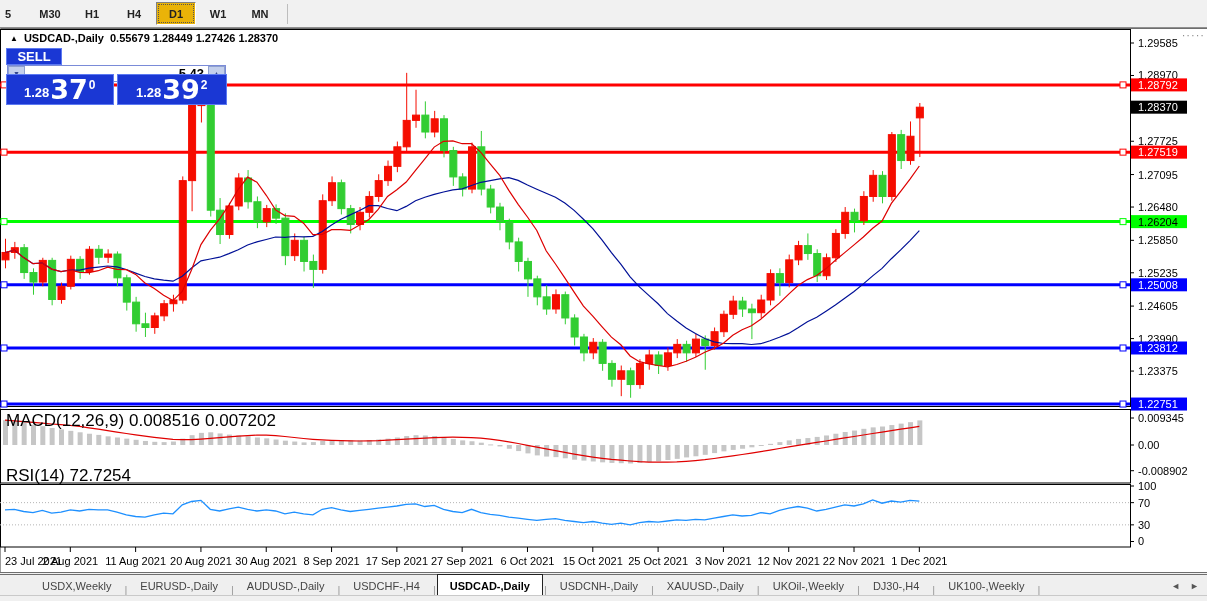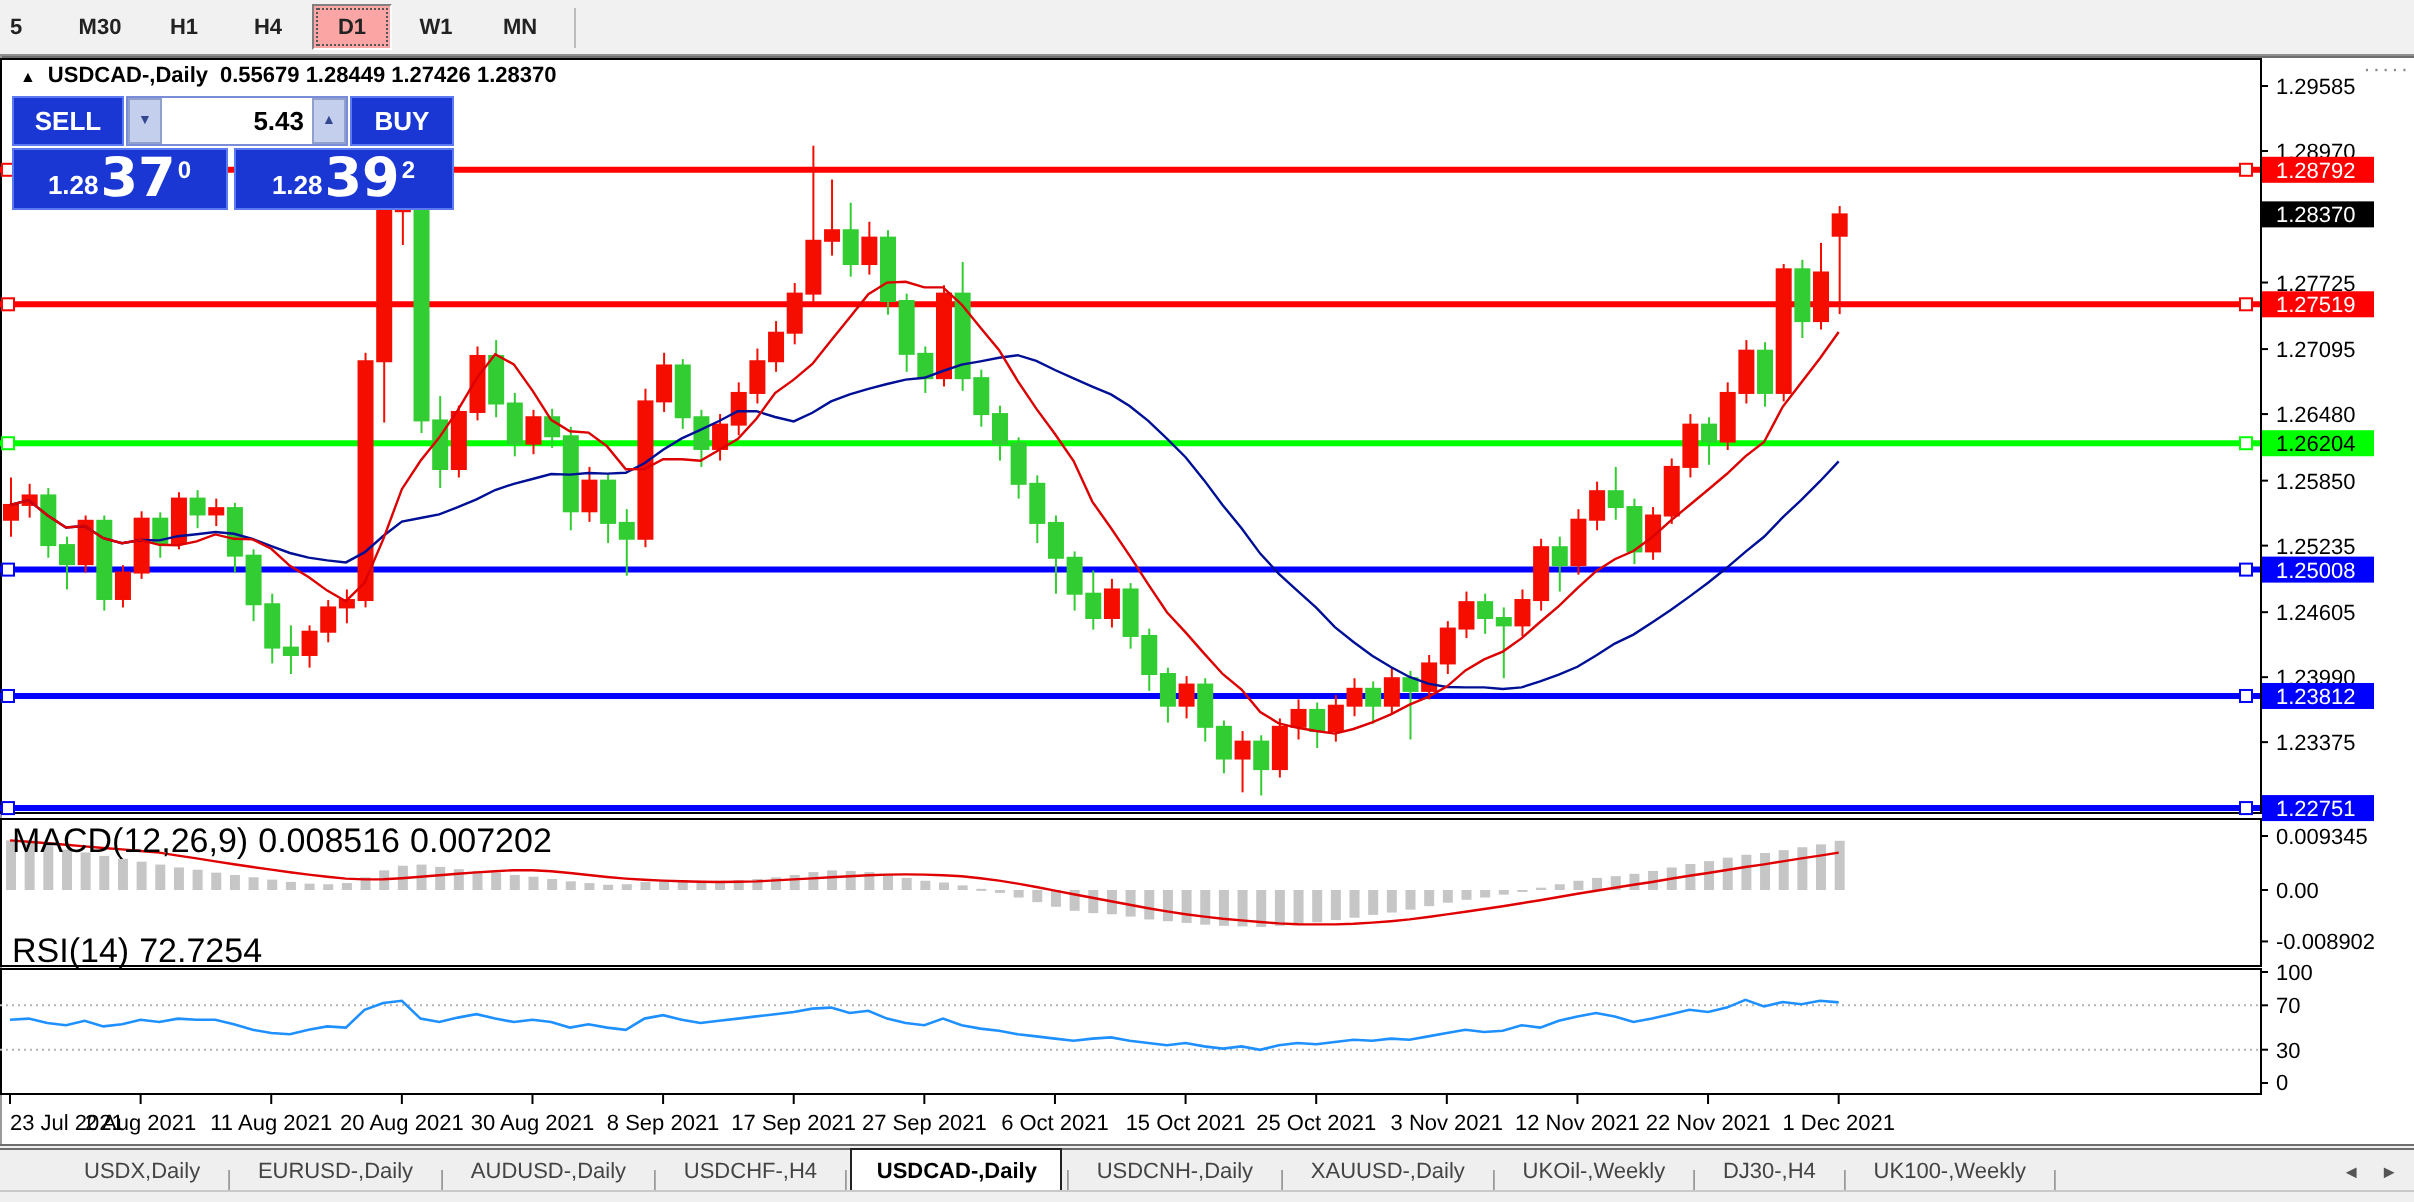--- a/index.html
+++ b/index.html
@@ -2,33 +2,33 @@
 <html><head>
 <meta charset="utf-8">
 <style>
   html,body{margin:0;padding:0;background:#f0f0f0;width:1207px;height:601px;overflow:hidden;
     font-family:"Liberation Sans",sans-serif;-webkit-font-smoothing:antialiased;}
   
   #toolbar{position:absolute;left:0;top:0;width:1207px;height:27px;background:#f1f1f1;
     border-bottom:1px solid #8f8f8f;display:flex;align-items:center;overflow:hidden;}
   .tf-btn{height:21px;min-width:28px;padding:0 5px;margin:0 1px;display:flex;align-items:center;justify-content:center;
     font-size:11px;font-weight:bold;color:#222;border:1px solid transparent;cursor:default;}
-  .tf-btn.active{background:#fca5a5;border-color:#808080 #ffffff #ffffff #808080;outline:1px dotted #555;outline-offset:-3px;}
+  .tf-btn.active{background:#eab308;border-color:#808080 #ffffff #ffffff #808080;outline:1px dotted #555;outline-offset:-3px;}
   .tsep{width:1px;height:20px;background:#bdbdbd;margin:0 6px;}
   
   #window{position:absolute;left:0;top:28px;width:1207px;height:545px;background:#ffffff;}
   #chart-svg{position:absolute;left:0;top:0;}
   #chart-title{position:absolute;left:10px;top:4px;font-size:11px;font-weight:bold;color:#000;display:flex;align-items:center;gap:6px;}
   #chart-title .tri{font-size:8px;}
   #dots{position:absolute;right:2px;top:1px;color:#888;font-size:11px;letter-spacing:1px;}
   .panel-label{position:absolute;font-size:17px;color:#000;pointer-events:none;}
   .panel-label span{margin-right:5px;}
   
   #trade{position:absolute;left:6px;top:20px;width:221px;}
-  #trade .row1{display:flex;height:25px;}
+  #trade .row1{display:flex;height:25px;flex-direction:column;}
   .tbtn{background:#1a37d4;border:1px solid #5c79f2;color:#fff;font-size:13px;font-weight:bold;
     display:flex;align-items:center;justify-content:center;}
   #sell-btn{width:54px;}
   #buy-btn{width:50px;}
   #spinner{flex:1;margin:0 1px;background:#fff;border:1px solid #7a8bd8;display:flex;align-items:stretch;}
   .spin-btn{width:15px;background:#c3cfec;border:1px solid #8fa0cf;color:#33478f;font-size:7px;
     display:flex;align-items:center;justify-content:center;}
   #vol-value{flex:1;display:flex;align-items:center;justify-content:flex-end;padding-right:4px;
     font-size:13px;font-weight:bold;color:#000;}
   #trade .row2{display:flex;margin-top:1px;height:31px;text-align:center;}
@@ -523,21 +523,21 @@
   <div class="panel-label" style="left:6px;top:383px;">
     <span>MACD(12,26,9)</span><span>0.008516</span><span>0.007202</span>
   </div>
   <div class="panel-label" style="left:6px;top:438px;">
     <span>RSI(14)</span><span>72.7254</span>
   </div>
 </div>
 
 <div id="tabbar">
     <div class="lead"></div>
-    <div class="tab">USDX,Daily</div>
+    <div class="tab">USDX,Weekly</div>
     <div class="tab-sep">|</div>
     <div class="tab">EURUSD-,Daily</div>
     <div class="tab-sep">|</div>
     <div class="tab">AUDUSD-,Daily</div>
     <div class="tab-sep">|</div>
     <div class="tab">USDCHF-,H4</div>
     <div class="tab-sep">|</div>
     <div class="tab active">USDCAD-,Daily</div>
     <div class="tab-sep">|</div>
     <div class="tab">USDCNH-,Daily</div>

